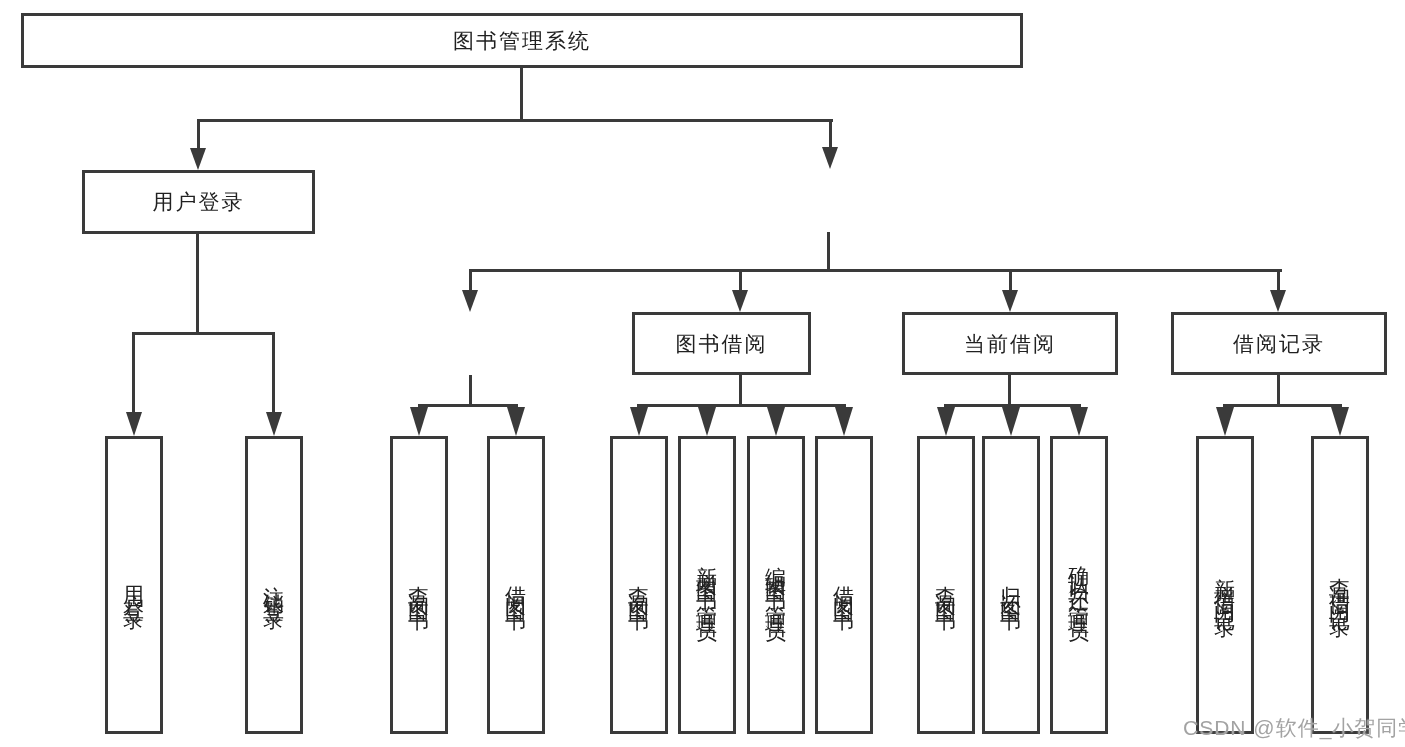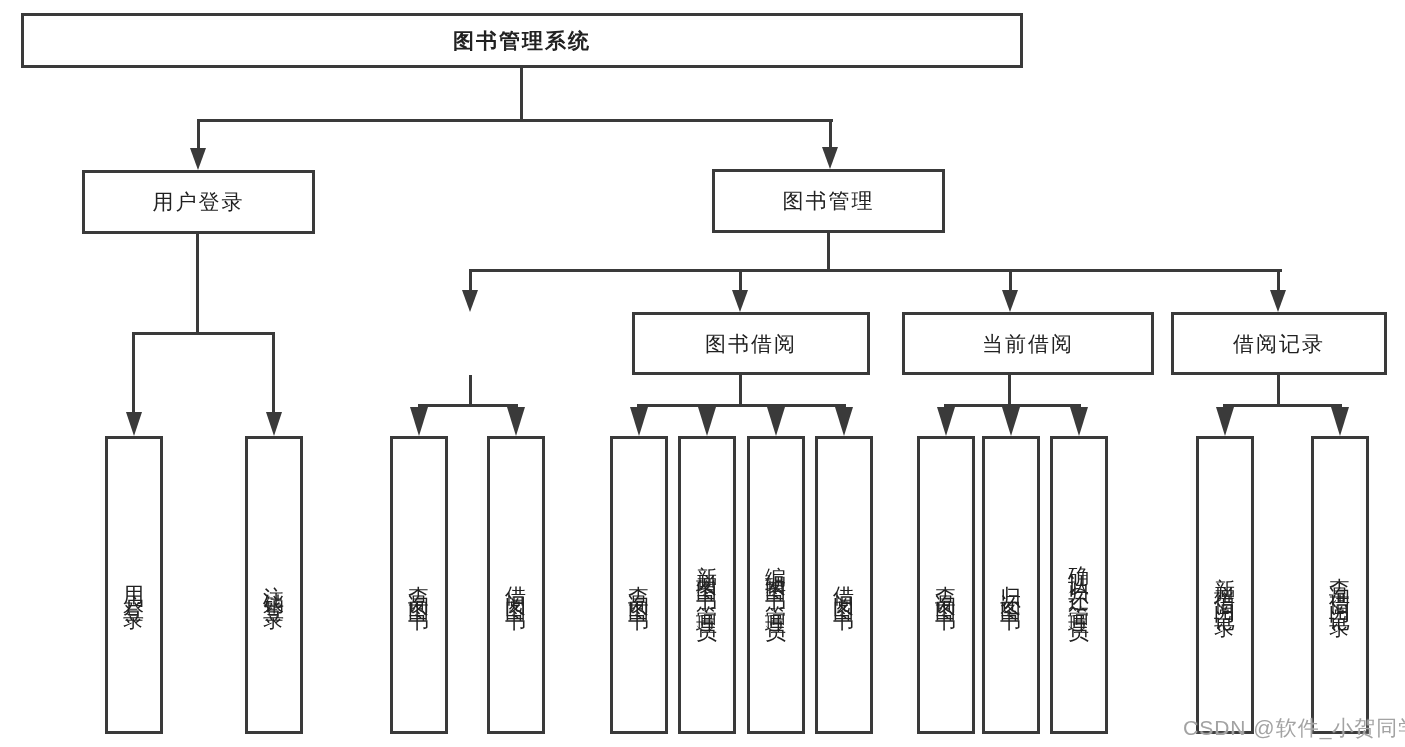--- a/index.html
+++ b/index.html
@@ -31,35 +31,32 @@
     position:absolute;left:1183px;top:714px;z-index:5;
     font-size:21px;color:#a3a3a3;letter-spacing:1px;white-space:nowrap;
     text-shadow:0 0 2px rgba(255,255,255,.8);
   }
 </style>
 </head>
 <body>
 
 <div id="canvas">
 
-  <div class="box" style="left:21px;top:13px;width:1002px;height:55px;font-weight:bold;">
+  <div class="box" style="left:21px;top:13px;width:1002px;height:55px;">
     <span class="lbl">图书管理系统</span>
   </div>
 
   <div class="box" style="left:82px;top:170px;width:233px;height:64px;">
     <span class="lbl">用户登录</span>
   </div>
-  <div class="box" style="left:712px;top:169px;width:233px;height:64px;">
-    <span class="lbl">图书管理</span>
-  </div>
 
-  <div class="box" style="left:632px;top:312px;width:238px;height:63px;">
+  <div class="box" style="left:632px;top:312px;width:179px;height:63px;">
     <span class="lbl">图书借阅</span>
   </div>
-  <div class="box" style="left:902px;top:312px;width:252px;height:63px;">
+  <div class="box" style="left:902px;top:312px;width:216px;height:63px;">
     <span class="lbl">当前借阅</span>
   </div>
   <div class="box" style="left:1171px;top:312px;width:216px;height:63px;">
     <span class="lbl">借阅记录</span>
   </div>
 
   <div class="box leaf" style="left:105px;top:436px;width:58px;height:298px;">
     <span class="lbl">用户登录</span>
   </div>
   <div class="box leaf" style="left:245px;top:436px;width:58px;height:298px;">

